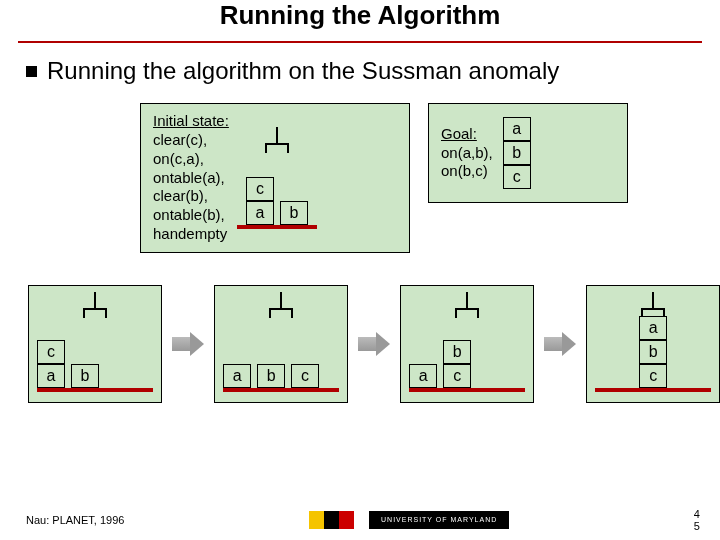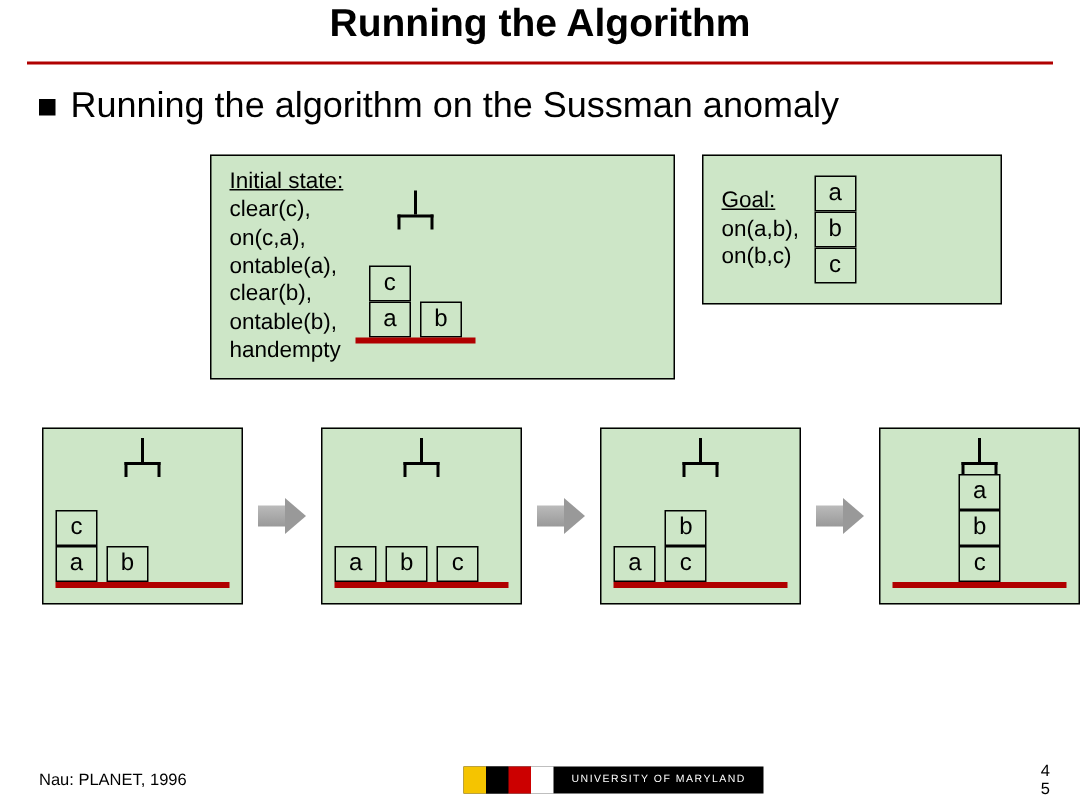--- a/index.html
+++ b/index.html
@@ -3,21 +3,21 @@
 <meta charset="utf-8">
 <style>
   * { box-sizing: border-box; margin: 0; padding: 0; }
   body { width: 720px; height: 540px; font-family: Arial, Helvetica, sans-serif; background: #fff; position: relative; }
   .title { text-align: center; font-size: 26px; font-weight: bold; }
   .hr { height: 2px; background: #b00000; margin: 10px 18px 0 18px; }
   .bullet-row { display: flex; align-items: center; margin: 14px 0 0 26px; font-size: 24px; }
   .dot { width: 11px; height: 11px; background: #000; margin-right: 10px; border-radius: 0; }
   .top-panels { display: flex; gap: 18px; margin: 18px 0 0 140px; }
   .panel { background: #cde6c7; border: 1px solid #000; padding: 10px 12px; display: flex; align-items: center; }
-  .panel-left { width: 310px; height: 150px; }
+  .panel-left { width: 270px; height: 150px; }
   .panel-right { width: 200px; height: 100px; }
   .pred-text { font-size: 15px; line-height: 1.25; }
   .gripper { display: inline-block; position: relative; width: 36px; height: 30px; }
   .gripper .stem { position: absolute; left: 17px; top: 0; width: 2px; height: 16px; background: #000; }
   .gripper .bar { position: absolute; left: 6px; top: 16px; width: 24px; height: 2px; background: #000; }
   .gripper .l { position: absolute; left: 6px; top: 16px; width: 2px; height: 10px; background: #000; }
   .gripper .r { position: absolute; left: 28px; top: 16px; width: 2px; height: 10px; background: #000; }
   .block { width: 28px; height: 24px; border: 1px solid #000; background: #cde6c7; text-align: center; font-size: 16px; line-height: 22px; }
   .stack { display: flex; flex-direction: column; align-items: center; }
   .table-line { height: 4px; background: #b00000; margin-top: 0; }

